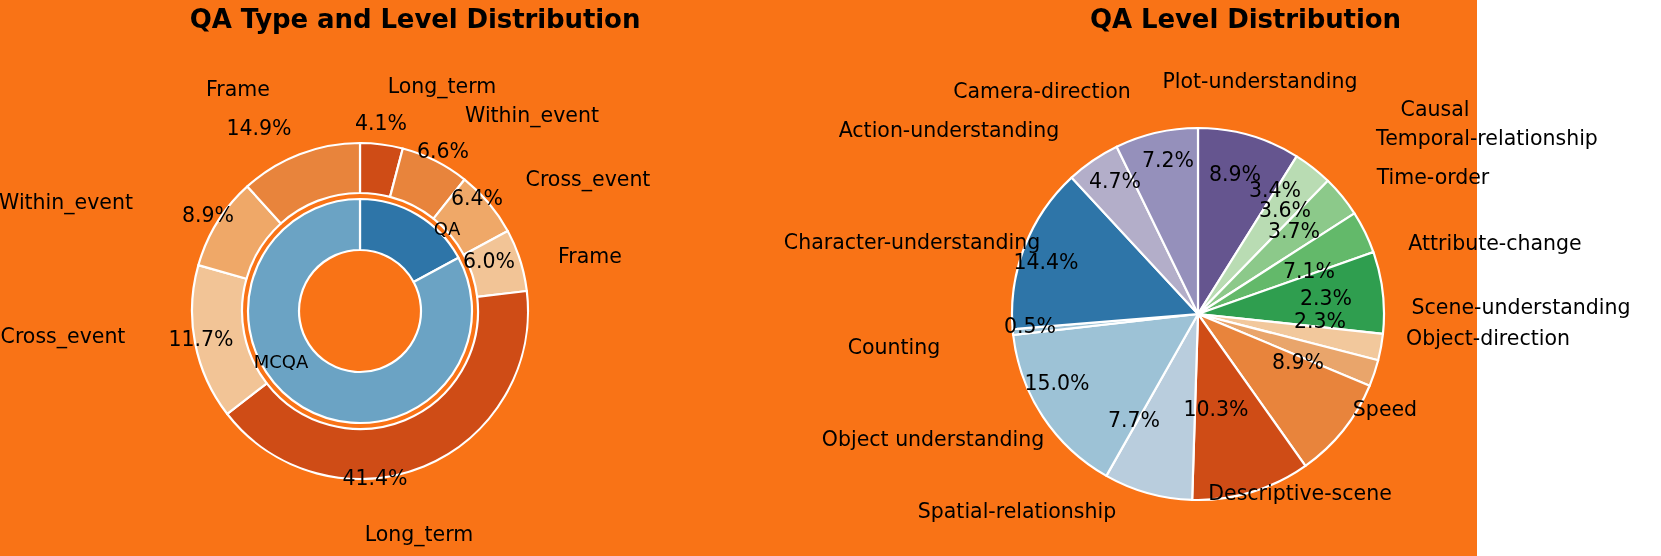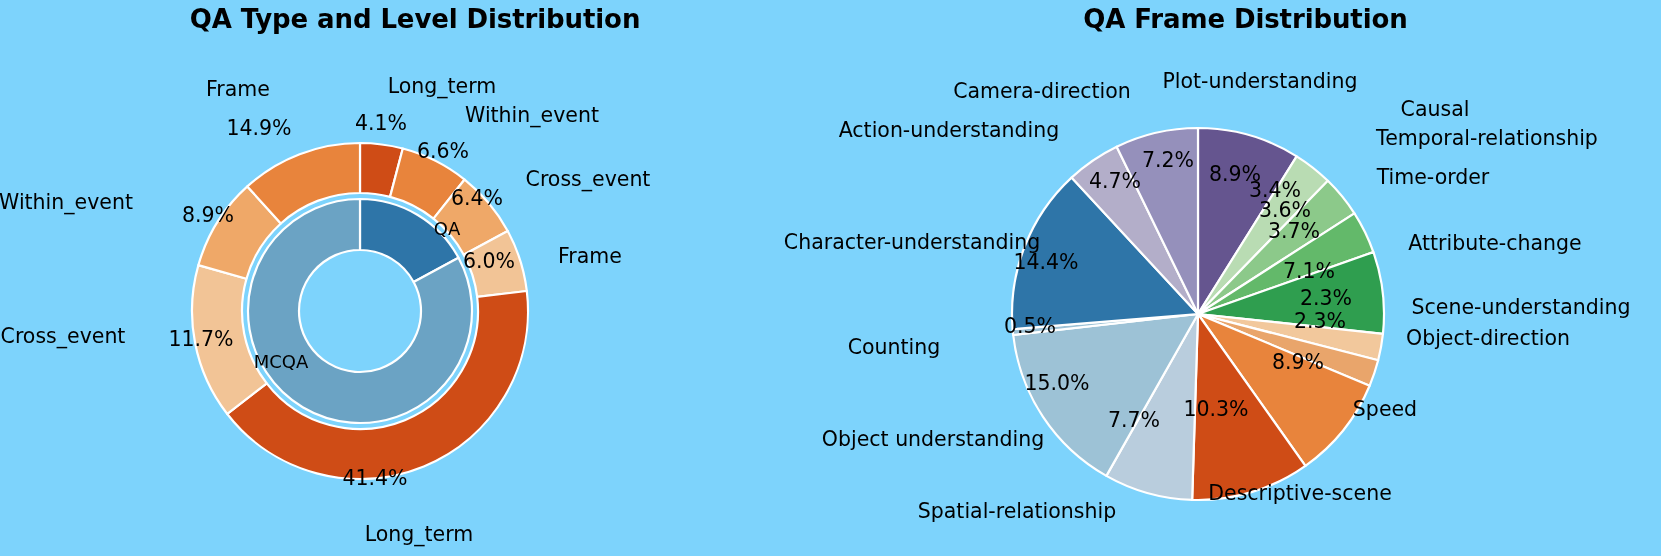--- a/index.html
+++ b/index.html
@@ -1,17 +1,17 @@
 <!DOCTYPE html>
 <html><head>
 <meta charset="utf-8">
 <style>
   html,body{margin:0;padding:0;background:#ffffff;}
   body{width:1661px;height:556px;font-family:"DejaVu Sans","Liberation Sans",sans-serif;overflow:hidden;}
-  .figure{position:relative;width:1661px;height:556px;background:#7dd3fc;}
+  .figure{position:relative;width:1477px;height:556px;background:#f97316;}
   .panel{position:absolute;top:0;height:556px;}
   #panel-left{left:0;width:830px;}
   #panel-right{left:830px;width:831px;}
   .chart-title{
     position:absolute;top:4px;left:0;width:100%;
     text-align:center;font-weight:bold;font-size:26px;color:#000;
     letter-spacing:-0.1px;
   }
   svg{position:absolute;top:0;left:0;overflow:visible;}
   .pct{font-size:20.5px;fill:#000;font-family:"DejaVu Sans","Liberation Sans",sans-serif;}
@@ -51,21 +51,21 @@
         <text x="419" y="535" class="cat" text-anchor="middle" dominant-baseline="middle">Long_term</text>
         <text x="63" y="337" class="cat" text-anchor="middle" dominant-baseline="middle">Cross_event</text>
         <text x="66" y="203" class="cat" text-anchor="middle" dominant-baseline="middle">Within_event</text>
         <text x="238" y="90" class="cat" text-anchor="middle" dominant-baseline="middle">Frame</text>
         <text x="447" y="230" class="inner-lab" text-anchor="middle" dominant-baseline="middle">QA</text>
         <text x="281" y="363" class="inner-lab" text-anchor="middle" dominant-baseline="middle">MCQA</text>
       </svg>
   </div>
 
   <div class="panel" id="panel-right">
-    <div class="chart-title">QA Frame Distribution</div>
+    <div class="chart-title">QA Level Distribution</div>
   </div>
   <svg id="svg-right" style="position:absolute;top:0;left:0;" width="1661" height="556" viewBox="0 0 1661 556">
       <path d="M 1198 314 L 1198 128 A 186 186 0 0 1 1296.6750802810525 156.33190388817454 Z" fill="#65558F" stroke="#ffffff" stroke-width="2.2" stroke-linejoin="round"></path>
       <path d="M 1198 314 L 1296.6750802810525 156.33190388817454 A 186 186 0 0 1 1327.858767932786 180.8358141579394 Z" fill="#B9DCB3" stroke="#ffffff" stroke-width="2.2" stroke-linejoin="round"></path>
       <path d="M 1198 314 L 1327.858767932786 180.8358141579394 A 186 186 0 0 1 1354.4156923074595 213.3514471044011 Z" fill="#8CC98A" stroke="#ffffff" stroke-width="2.2" stroke-linejoin="round"></path>
       <path d="M 1198 314 L 1354.4156923074595 213.3514471044011 A 186 186 0 0 1 1373.3962396760728 252.0955647187245 Z" fill="#63B96A" stroke="#ffffff" stroke-width="2.2" stroke-linejoin="round"></path>
       <path d="M 1198 314 L 1373.3962396760728 252.0955647187245 A 186 186 0 0 1 1382.939947013842 333.8296746951983 Z" fill="#2F9E4F" stroke="#ffffff" stroke-width="2.2" stroke-linejoin="round"></path>
       <path d="M 1198 314 L 1382.939947013842 333.8296746951983 A 186 186 0 0 1 1378.1564679699254 360.25631901266297 Z" fill="#F2C89C" stroke="#ffffff" stroke-width="2.2" stroke-linejoin="round"></path>
       <path d="M 1198 314 L 1378.1564679699254 360.25631901266297 A 186 186 0 0 1 1369.6171296158413 385.7186225635957 Z" fill="#E9A56B" stroke="#ffffff" stroke-width="2.2" stroke-linejoin="round"></path>
       <path d="M 1198 314 L 1369.6171296158413 385.7186225635957 A 186 186 0 0 1 1305.4285228365418 465.8391006333962 Z" fill="#E8843C" stroke="#ffffff" stroke-width="2.2" stroke-linejoin="round"></path>

